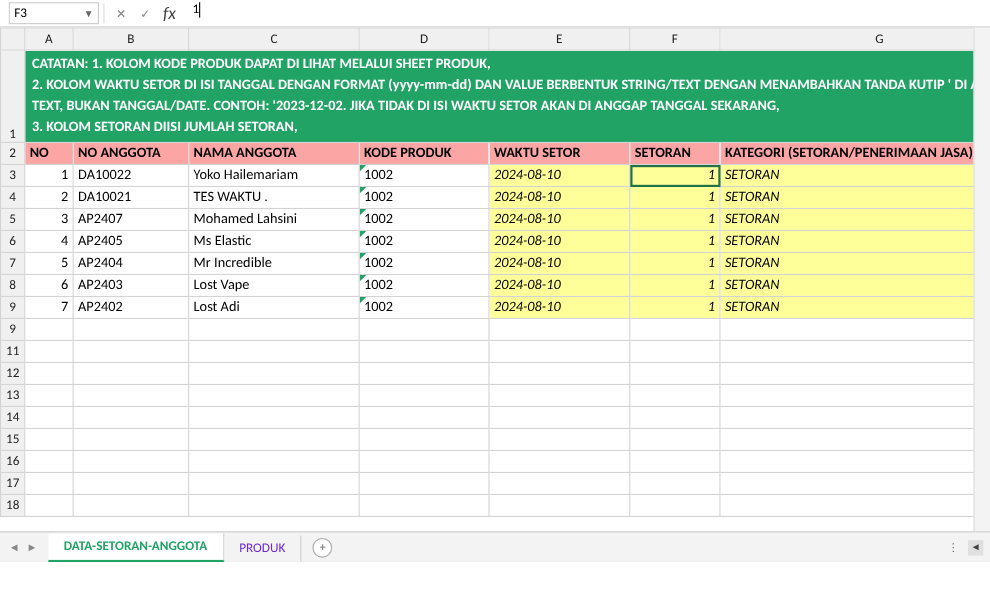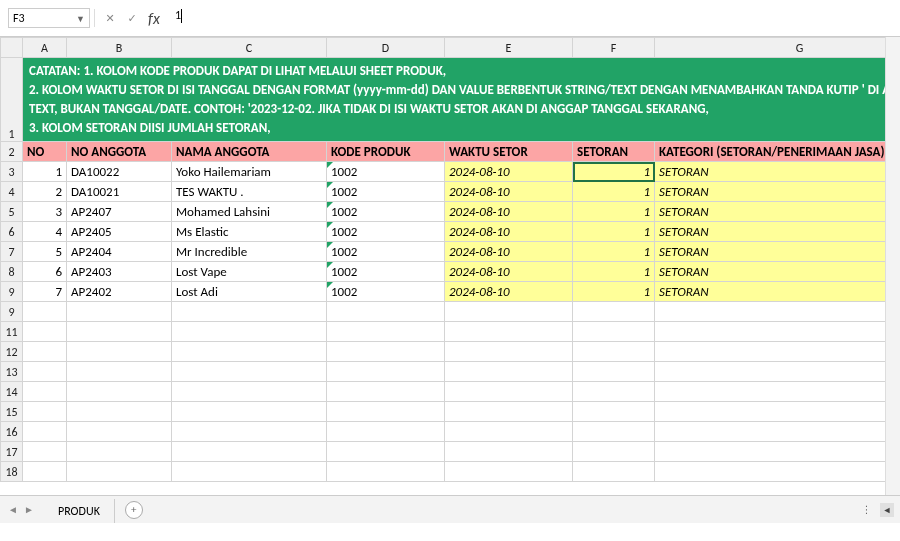--- a/index.html
+++ b/index.html
@@ -1,19 +1,19 @@
 <!DOCTYPE html>
 <html><head>
 <meta charset="utf-8">
 <style>
 * { box-sizing: border-box; margin: 0; padding: 0; font-family: Calibri, Arial, sans-serif; }
 body { background: #fff; font-size: 13px; color: #000; overflow: hidden; }
 
 .formula-bar {
-  display: flex; align-items: center; height: 37px;
+  display: flex; align-items: center; height: 25px;
   border-bottom: 1px solid #ccc; background: #fff; padding: 2px 8px;
 }
 .name-box {
   width: 82px; height: 20px; border: 1px solid #ccc;
   display: flex; align-items: center; justify-content: space-between;
   padding: 0 4px; font-size: 12px; background: #fff;
 }
 .name-box .chev { font-size: 9px; color: #666; }
 .fb-divider { width: 1px; height: 18px; background: #ddd; margin: 0 4px; }
 .fb-btn {
@@ -71,21 +71,21 @@
   background: #f3f3f3; border-top: 1px solid #ccc;
   display: flex; align-items: center; padding: 0 6px;
 }
 .nav-btns { display: flex; gap: 2px; margin-right: 8px; }
 .nav-btn {
   width: 14px; height: 14px; display: flex; align-items: center;
   justify-content: center; color: #888; font-size: 10px;
 }
 .tabs { display: flex; align-items: flex-end; height: 100%; }
 .tab {
-  padding: 5px 14px; font-size: 12px; color: #000000;
+  padding: 5px 14px; font-size: 12px; color: #6d28d9;
   border-right: 1px solid #ccc; background: #f3f3f3; cursor: pointer;
 }
 .tab.active {
   background: #fff; border-bottom: 2px solid #21a366;
   color: #21a366; font-weight: bold;
 }
 .add-sheet {
   width: 18px; height: 18px; border: 1px solid #aaa; border-radius: 50%;
   display: flex; align-items: center; justify-content: center;
   font-size: 11px; color: #666; margin-left: 10px; background: #fff;
@@ -321,20 +321,21 @@
       </tbody>
     </table>
   <div class="vscroll"></div>
 
   <div class="sheet-bar">
     <div class="nav-btns">
       <div class="nav-btn">◄</div>
       <div class="nav-btn">►</div>
     </div>
     <div class="tabs" id="tabs">
+        <div class="tab active">DATA-SETORAN-ANGGOTA</div>
         <div class="tab">PRODUK</div>
       </div>
     <div class="add-sheet">+</div>
     <div class="sb-right">
       <div class="sb-dots">⋮</div>
       <div class="sb-scroll-left">◄</div>
     </div>
   </div>
 </div>
 

